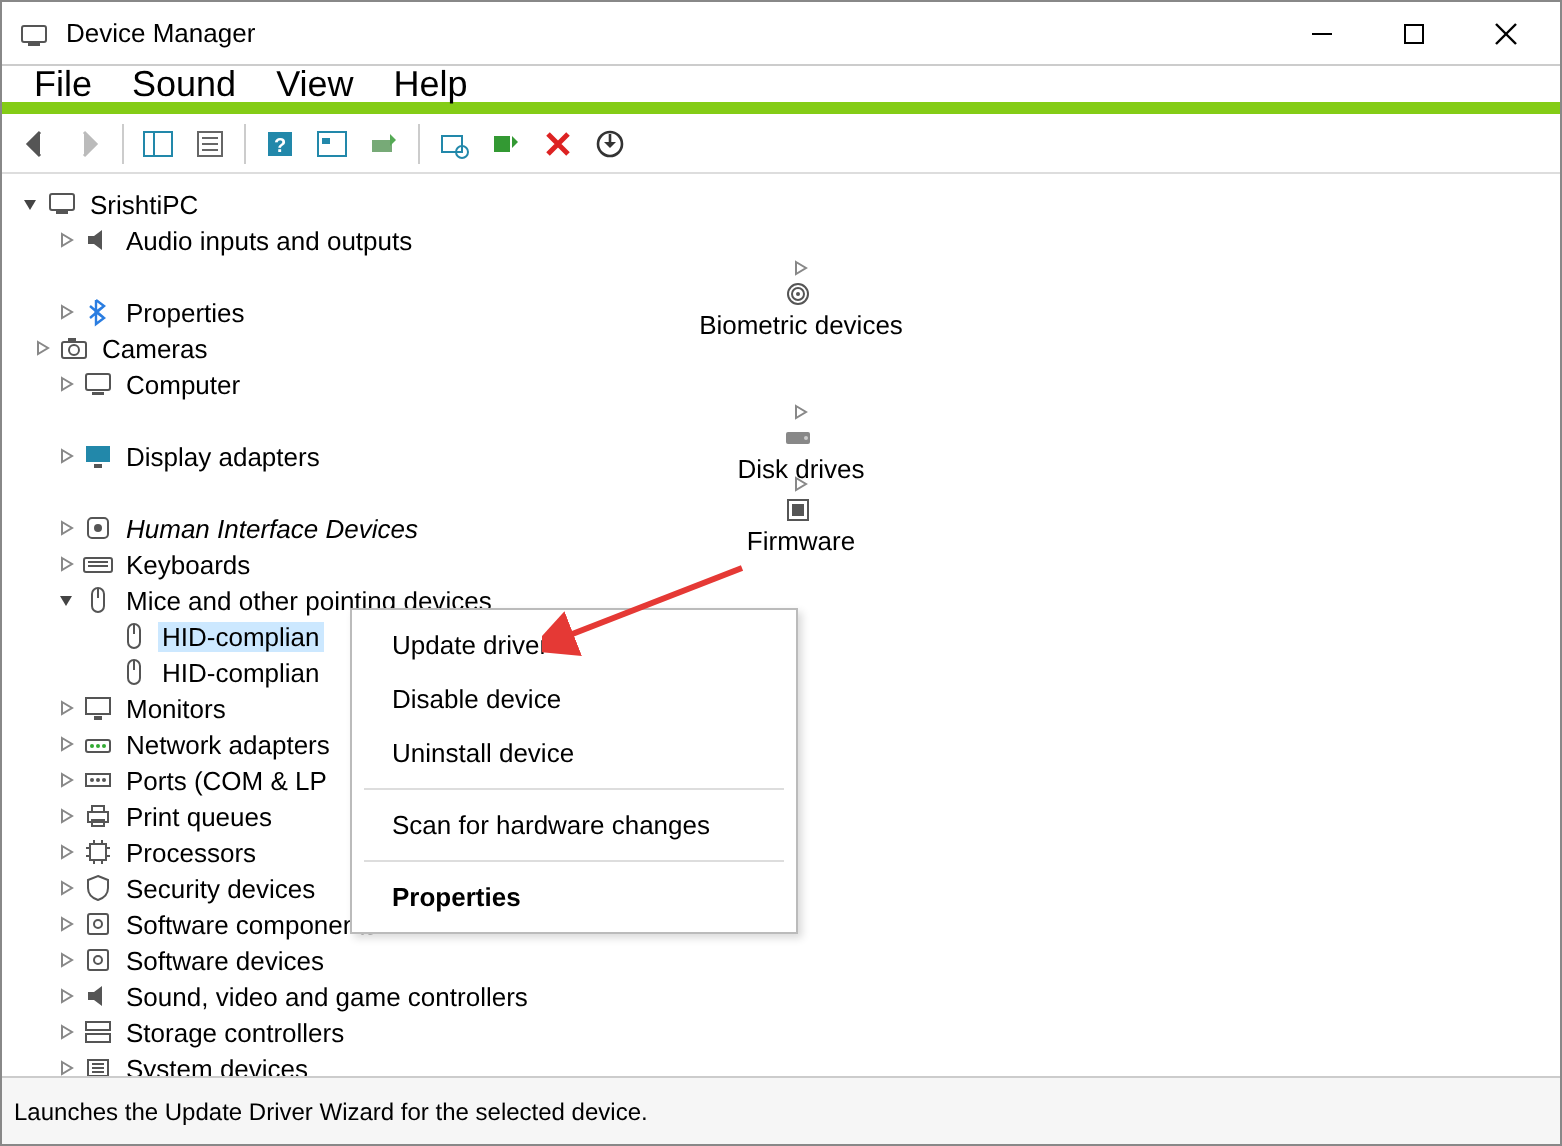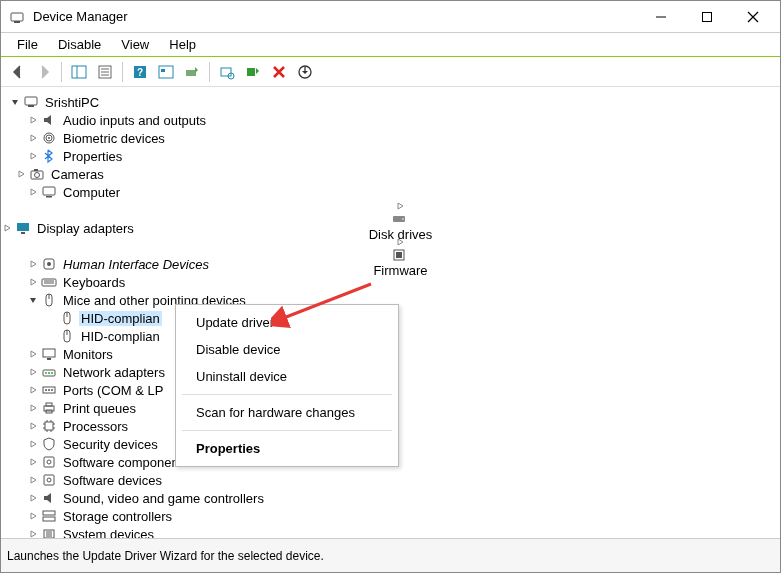--- a/index.html
+++ b/index.html
@@ -6,21 +6,21 @@
 html, body { width: 781px; height: 573px; overflow: hidden; }
 .window { width: 781px; height: 573px; border: 1px solid #888; background: #fff; display: flex; flex-direction: column; }
 
 .titlebar { height: 32px; display: flex; align-items: center; padding: 0 4px 0 8px; border-bottom: 1px solid #ccc; }
 .titlebar .app-icon { width: 16px; height: 16px; margin-right: 8px; }
 .titlebar .title { font-size: 13px; }
 .titlebar .spacer { flex: 1; }
 .winbtn { width: 46px; height: 32px; display: flex; align-items: center; justify-content: center; }
 .winbtn svg { width: 12px; height: 12px; }
 
-.menubar { height: 24px; display: flex; align-items: center; padding: 0 6px; border-bottom: 1px solid #84cc16; font-size: 13px; }
+.menubar { height: 24px; display: flex; align-items: center; padding: 0 6px; border-bottom: 6px solid #84cc16; font-size: 18px; }
 .menubar .menu-item { padding: 2px 10px; }
 
 .toolbar { height: 30px; display: flex; align-items: center; padding: 0 6px; border-bottom: 1px solid #ddd; gap: 4px; }
 .toolbar .tb { width: 22px; height: 22px; display: flex; align-items: center; justify-content: center; border: 1px solid transparent; }
 .toolbar .tb svg { width: 16px; height: 16px; }
 .toolbar .sep { width: 1px; height: 20px; background: #ccc; margin: 0 2px; }
 
 .tree { flex: 1; overflow: auto; padding: 6px 0; font-size: 13px; position: relative; }
 .node-row { display: flex; align-items: center; height: 18px; padding-right: 6px; white-space: nowrap; }
 .expander { width: 12px; height: 12px; display: flex; align-items: center; justify-content: center; margin-right: 2px; }
@@ -66,21 +66,21 @@
     <div class="winbtn">
         <svg viewBox="0 0 12 12">
           <line x1="1" y1="1" x2="11" y2="11" stroke="#000" stroke-width="1.2"></line>
           <line x1="11" y1="1" x2="1" y2="11" stroke="#000" stroke-width="1.2"></line>
         </svg>
       </div>
   </div>
 
   <div class="menubar">
     <span class="menu-item">File</span>
-    <span class="menu-item">Disable</span>
+    <span class="menu-item">Sound</span>
     <span class="menu-item">View</span>
     <span class="menu-item">Help</span>
   </div>
 
   <div class="toolbar">
     <div class="tb">
         <svg viewBox="0 0 16 16">
           <path d="M10 2 L4 8 L10 14" fill="none" stroke="#555" stroke-width="1.5"></path>
           <path d="M6 2 L0 8 L6 14 Z" fill="#555" transform="translate(4,0)"></path>
         </svg>
@@ -175,21 +175,21 @@
             <path d="M3 2 L8 5 L3 8 Z" fill="none" stroke="#888" stroke-width="1"></path>
           </svg>
         </span>
         <span class="node-icon">
           <svg viewBox="0 0 16 16">
             <path d="M3 6 L6 6 L10 3 L10 13 L6 10 L3 10 Z" fill="#555"></path>
           </svg>
         </span>
         <span class="node-label">Audio inputs and outputs</span>
       </div>
-      <div class="node-row" style="padding-left: 26px;">
+      <div class="node-row" style="padding-left: 26px; flex-direction: column;">
         <span class="expander">
           <svg viewBox="0 0 10 10">
             <path d="M3 2 L8 5 L3 8 Z" fill="none" stroke="#888" stroke-width="1"></path>
           </svg>
         </span>
         <span class="node-icon">
           <svg viewBox="0 0 16 16">
             <circle cx="8" cy="8" r="5" fill="none" stroke="#555"></circle>
             <circle cx="8" cy="8" r="3" fill="none" stroke="#555"></circle>
             <circle cx="8" cy="8" r="1" fill="#555"></circle>
@@ -246,21 +246,21 @@
           </svg>
         </span>
         <span class="node-icon">
           <svg viewBox="0 0 16 16">
             <rect x="2" y="5" width="12" height="6" rx="1" fill="#888"></rect>
             <circle cx="12" cy="8" r="1" fill="#ccc"></circle>
           </svg>
         </span>
         <span class="node-label">Disk drives</span>
       </div>
-      <div class="node-row" style=" text-align: center;">
+      <div class="node-row" style="padding-left: 26px; text-align: center;">
         <span class="expander">
           <svg viewBox="0 0 10 10">
             <path d="M3 2 L8 5 L3 8 Z" fill="none" stroke="#888" stroke-width="1"></path>
           </svg>
         </span>
         <span class="node-icon">
           <svg viewBox="0 0 16 16">
             <rect x="2" y="3" width="12" height="8" fill="#28a"></rect>
             <rect x="6" y="12" width="4" height="2" fill="#555"></rect>
           </svg>

